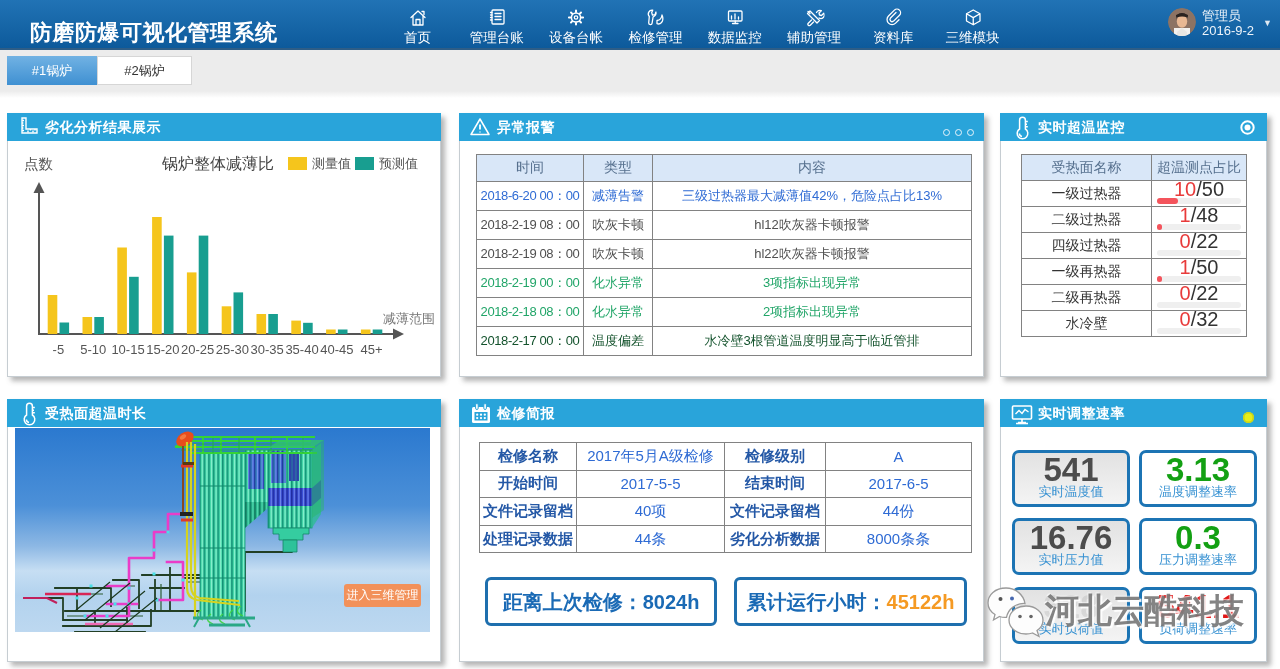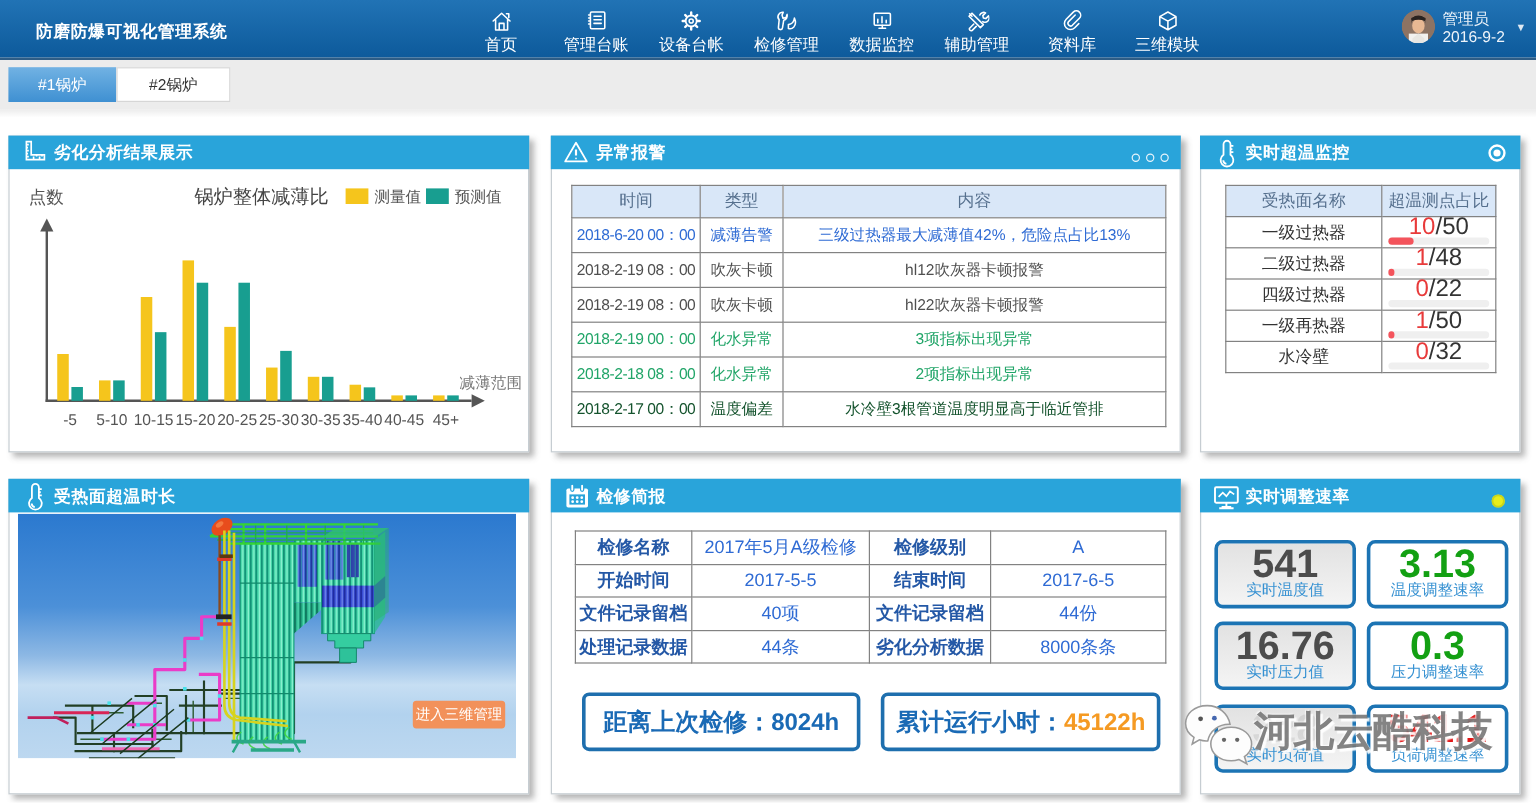--- a/index.html
+++ b/index.html
@@ -3,21 +3,21 @@
 <meta charset="utf-8">
 <style>
 * { margin:0; padding:0; box-sizing:border-box; }
 html,body { width:1280px; height:669px; overflow:hidden; }
 body { font-family:"Liberation Sans", sans-serif; background:#fff; position:relative; }
 #stage { position:absolute; left:0; top:0; width:1280px; height:669px; background:#fff; }
 
 
 .topbar { position:absolute; left:0; top:0; width:1280px; height:50px;
   background:linear-gradient(#2173b5,#0d5a9b); border-bottom:2px solid #2e5d86; }
-.brand { position:absolute; left:30px; top:18px; color:#fff; font-size:14px; font-weight:bold; letter-spacing:0.5px; }
+.brand { position:absolute; left:30px; top:18px; color:#fff; font-size:22px; font-weight:bold; letter-spacing:0.5px; }
 .nav { position:absolute; left:378px; top:0; height:46px; }
 .navitem { position:absolute; top:0; width:79px; height:46px; text-align:center; color:#fff; }
 .navitem .ic { position:absolute; left:50%; top:7px; transform:translateX(-50%); width:21px; height:21px; }
 .navitem .lb { position:absolute; left:0; right:0; top:29px; font-size:13.5px; white-space:nowrap; }
 .avatar { position:absolute; left:1168px; top:8px; width:28px; height:28px; border-radius:50%; overflow:hidden; }
 .usertext { position:absolute; left:1202px; top:8px; color:#eef4fa; font-size:13px; line-height:15px; }
 .caret { position:absolute; left:1263px; top:18px; color:#dfe9f2; font-size:9px; }
 
 
 .tabstrip { position:absolute; left:0; top:50px; width:1280px; height:41px; background:#ececec; }
@@ -332,20 +332,27 @@
       <tr>
             <td>一级再热器</td>
             <td>
               <div class="ratio"><b>1</b>/50</div>
               <div class="pbar">
                 <i style="width:5px"></i>
               </div>
             </td>
           </tr>
       <tr>
+            <td>二级再热器</td>
+            <td>
+              <div class="ratio"><b>0</b>/22</div>
+              <div class="pbar"></div>
+            </td>
+          </tr>
+      <tr>
             <td>水冷壁</td>
             <td>
               <div class="ratio"><b>0</b>/32</div>
               <div class="pbar"></div>
             </td>
           </tr>
     </tbody>
       </table>
   </div>
 

